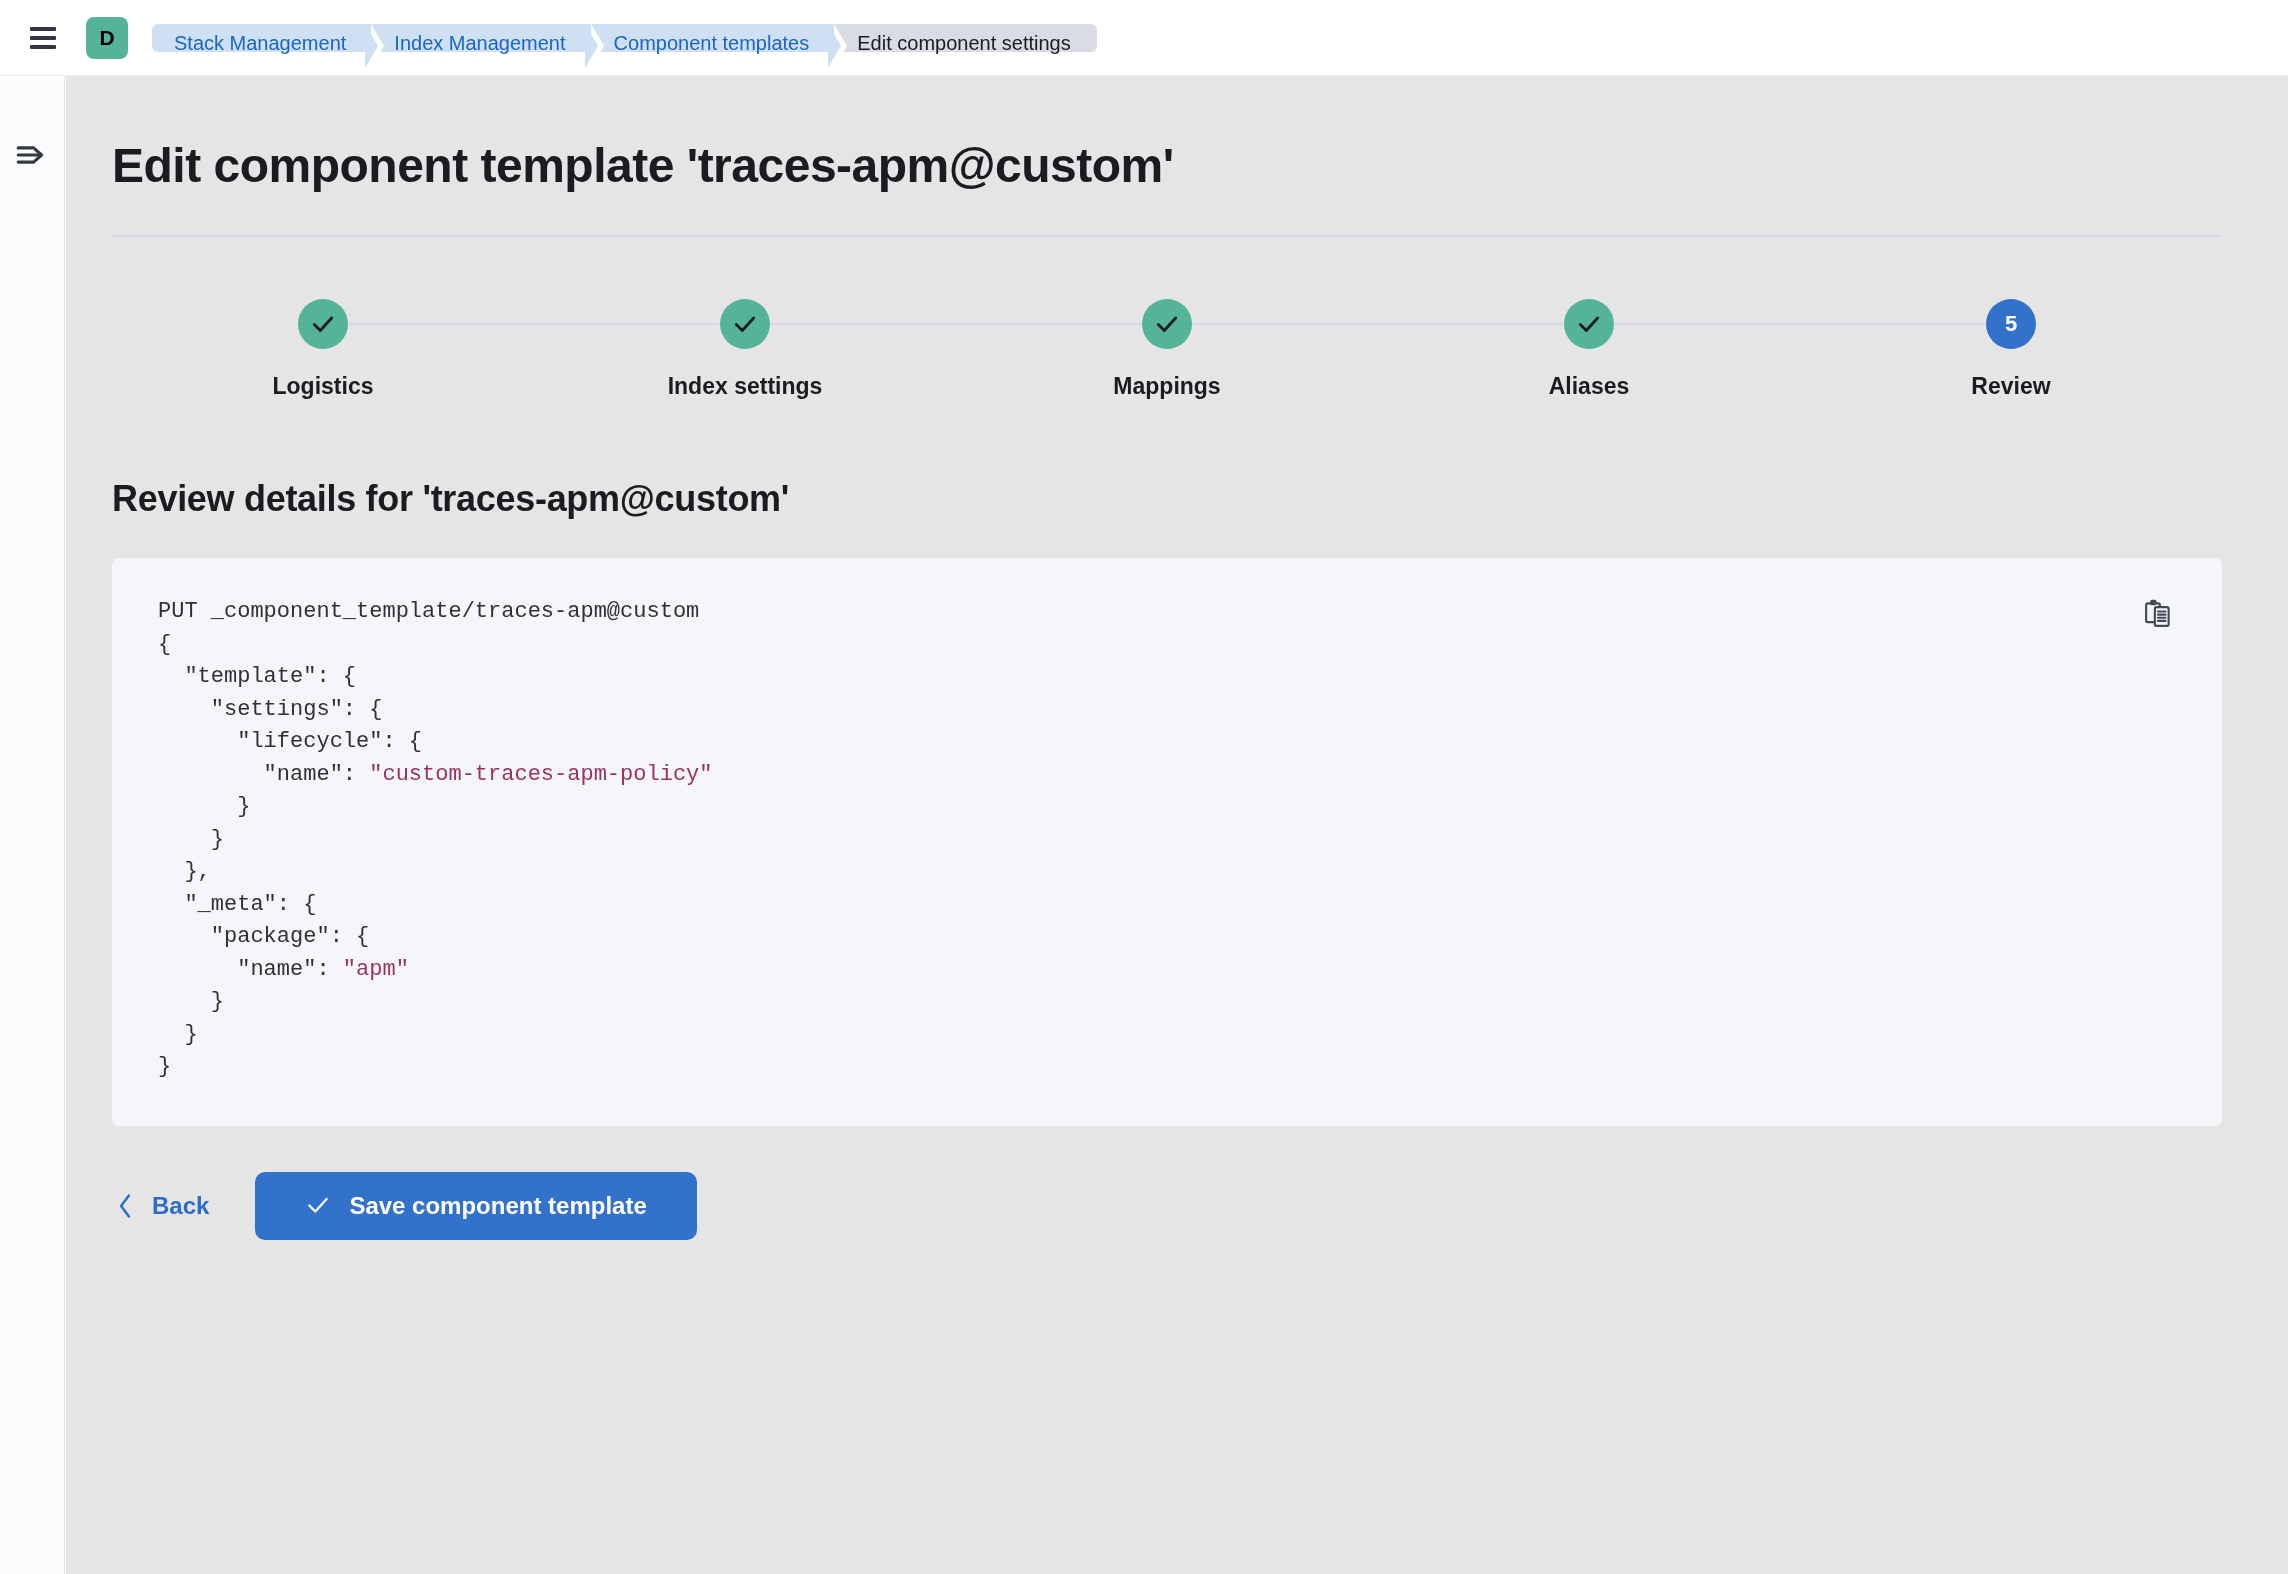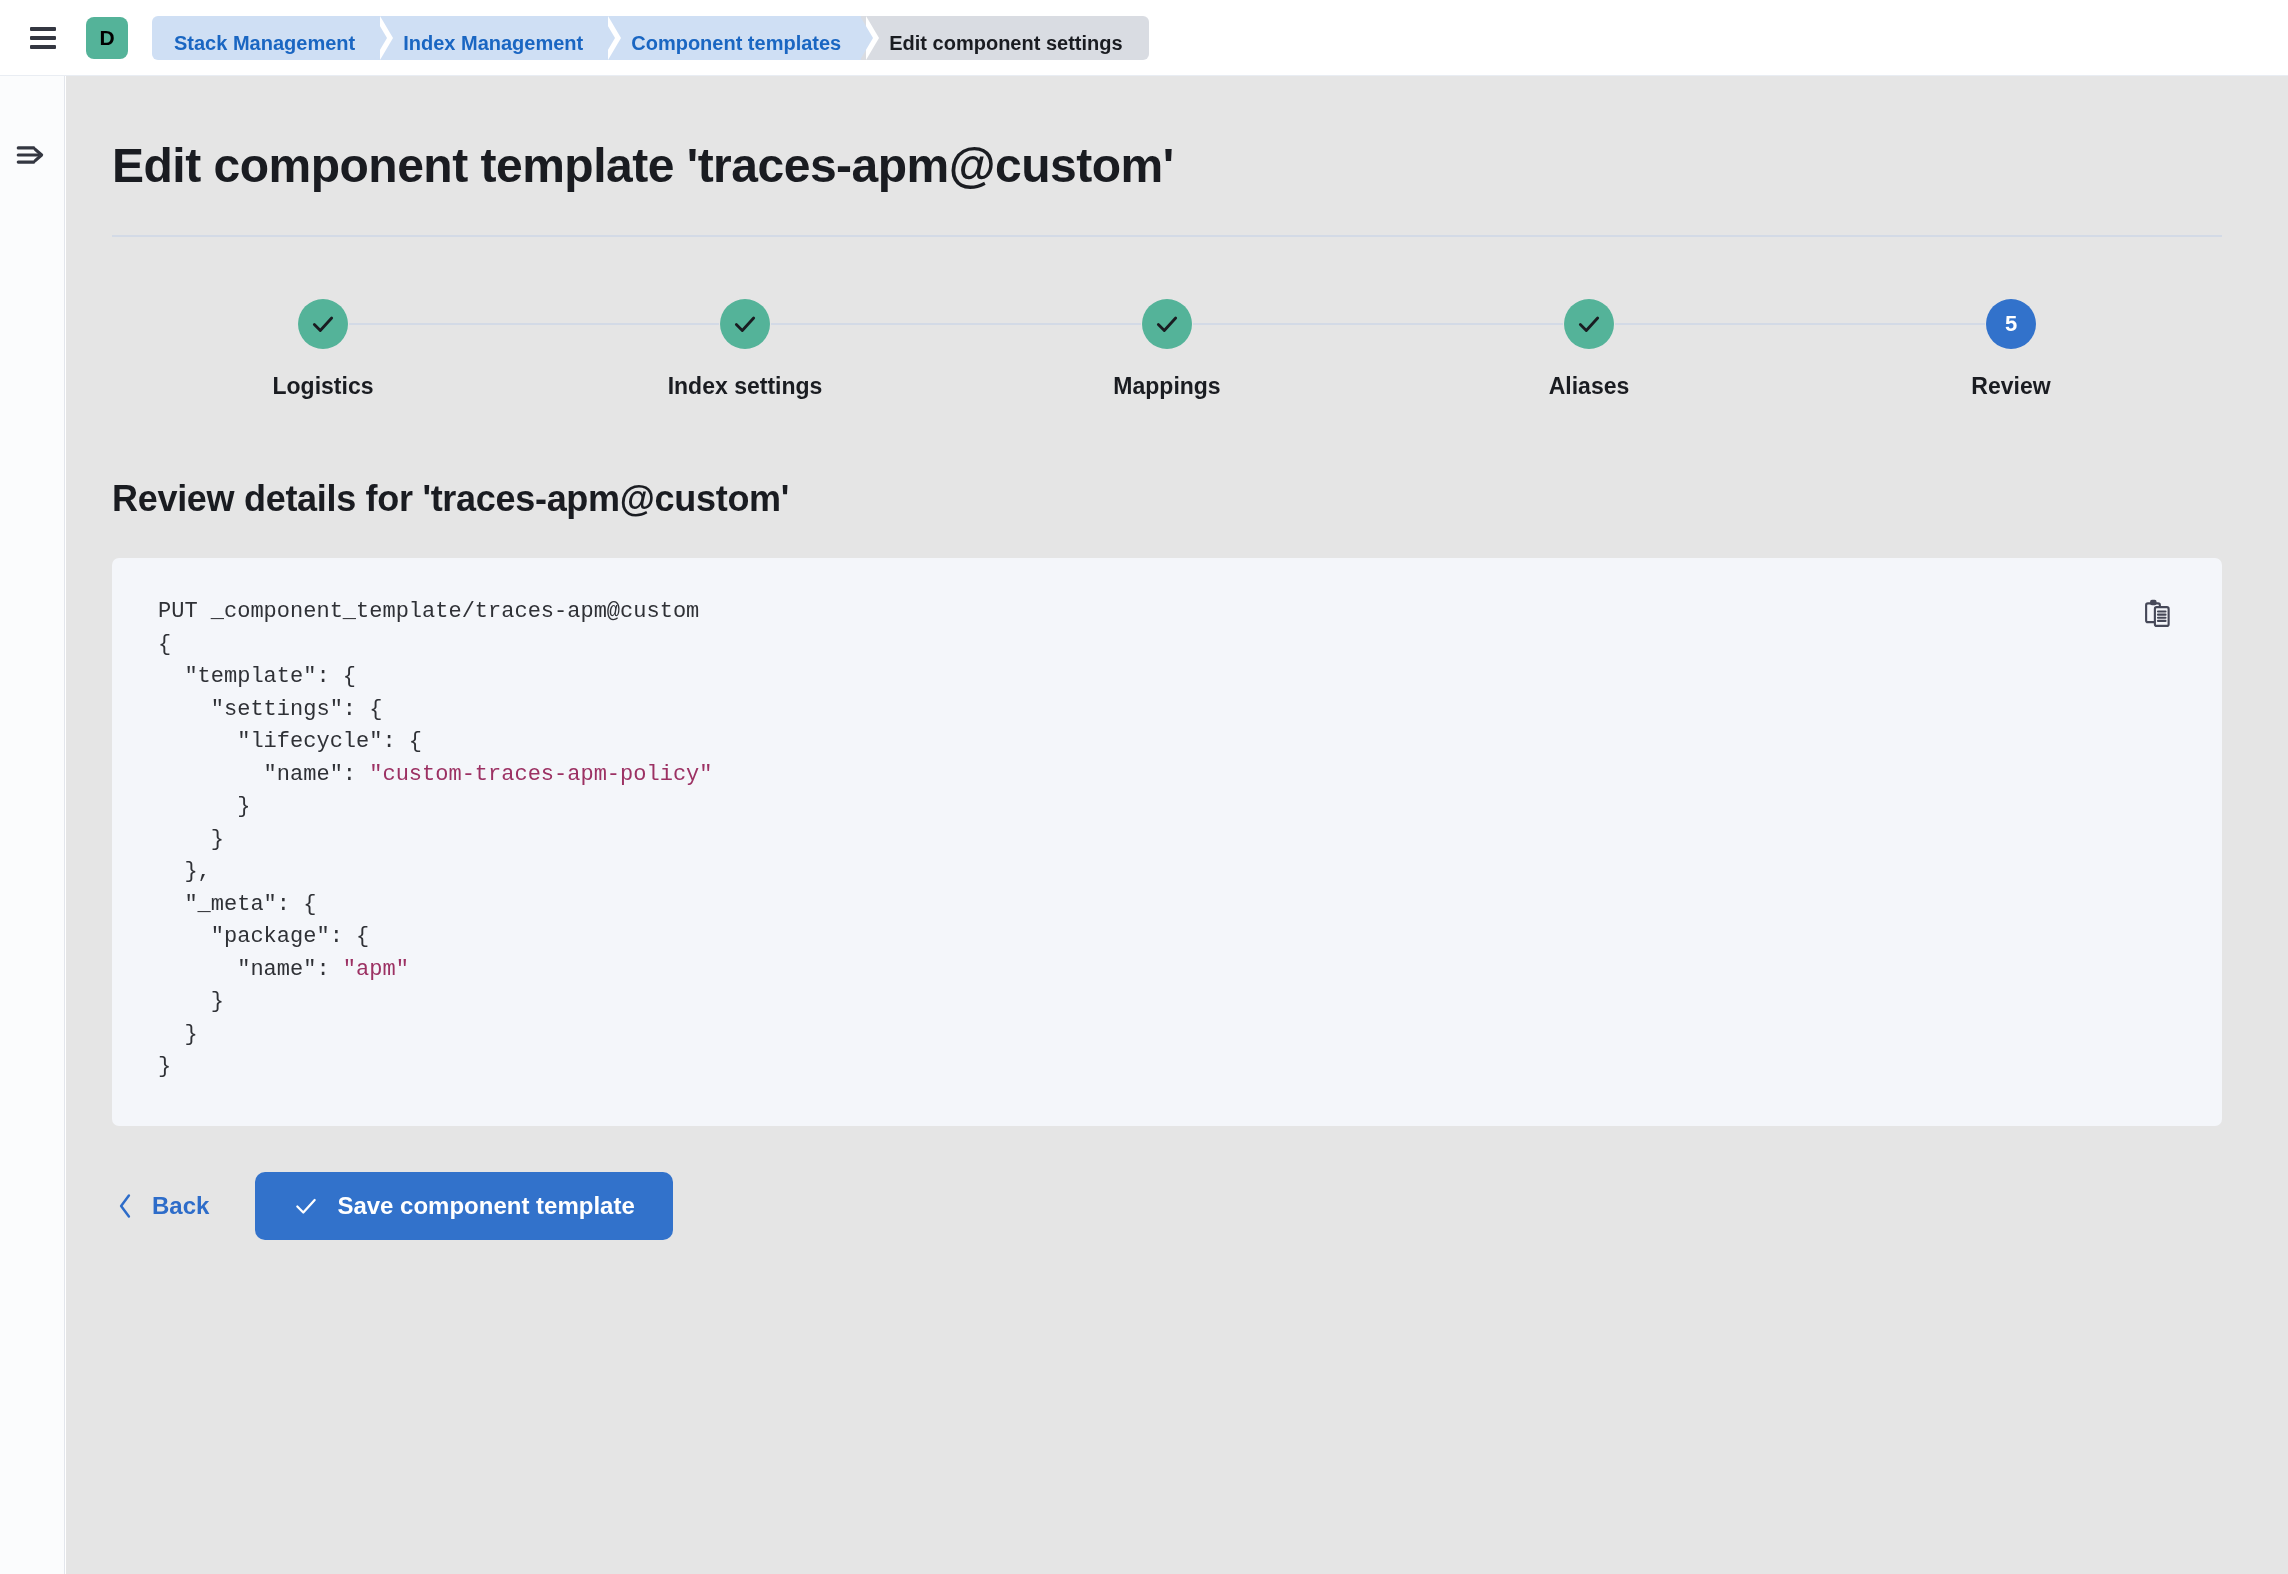--- a/index.html
+++ b/index.html
@@ -57,27 +57,27 @@
 
   
   .breadcrumbs {
     margin-left: 24px;
     display: flex;
     align-items: center;
     height: 44px;
   }
   .crumb {
     position: relative;
-    height: 44px;
+    height: 28px;
     display: flex;
     align-items: center;
     background: #cfdff4;
     color: #1a66c2;
     font-size: 20px;
-    font-weight: 700;
+    font-weight: 400;
     padding: 12px 20px 0 28px;
     white-space: nowrap;
     cursor: pointer;
   }
   .crumb:first-child {
     border-top-left-radius: 6px;
     border-bottom-left-radius: 6px;
     padding-left: 22px;
   }
   .crumb::after {
@@ -298,28 +298,28 @@
     font-weight: 700;
     cursor: pointer;
     background: none;
     border: none;
     font-family: inherit;
     padding: 8px 4px;
   }
   .back-btn svg { width: 18px; height: 26px; }
 
   .save-btn {
-    display: flex; align-items: center; gap: 18px;
+    display: flex; gap: 18px;
     background: #3272cb;
     color: #ffffff;
     font-size: 24px;
     font-weight: 700;
     border: none;
     border-radius: 10px;
-    padding: 20px 38px;
+    padding: 20px 50px;
     cursor: pointer;
     font-family: inherit;
   }
   .save-btn svg { width: 26px; height: 26px; }
 </style>
 </head>
 <body>
 
 <div class="chrome-bar">
 

